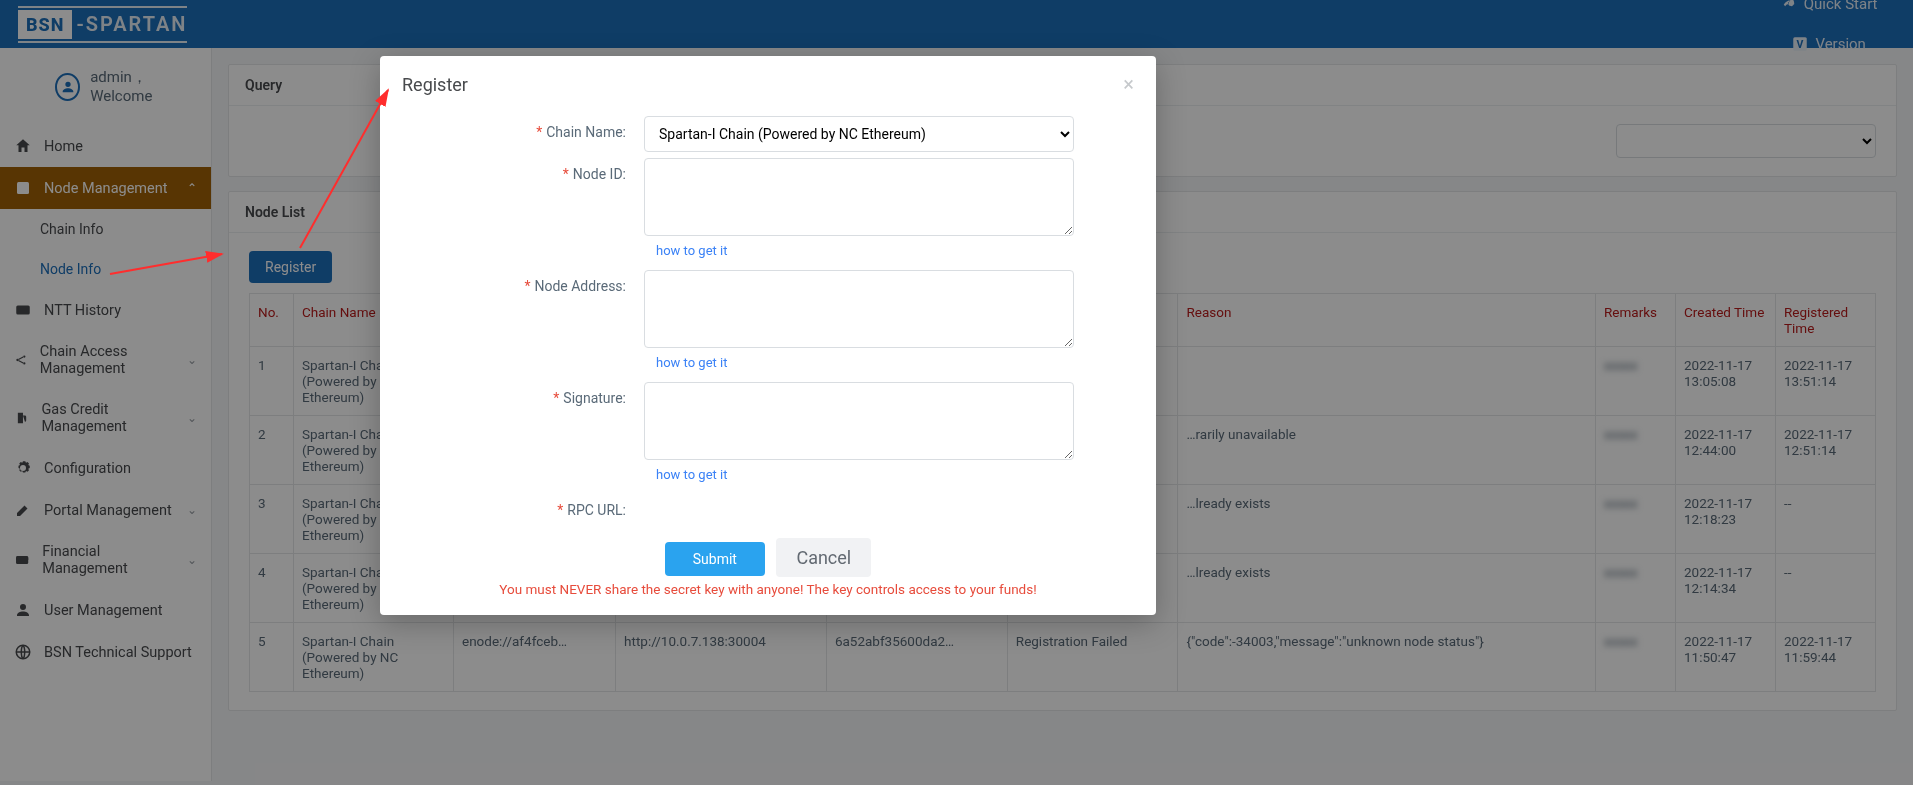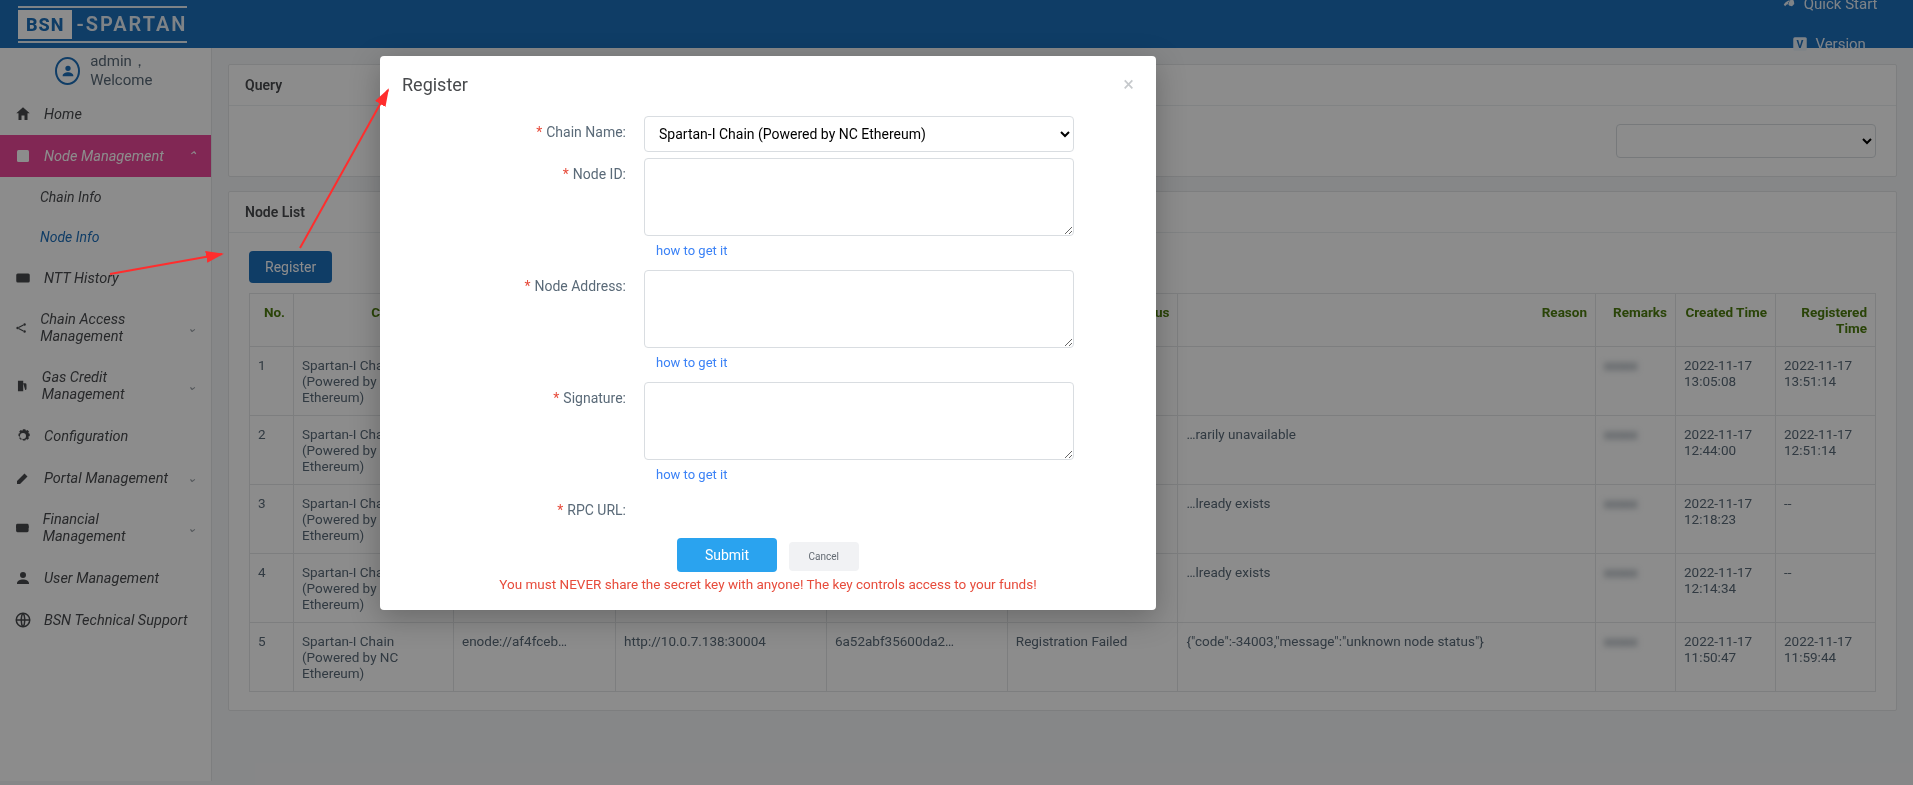--- a/index.html
+++ b/index.html
@@ -11,67 +11,67 @@
 .brand-box { background: #fff; color: #1d6fbb; font-weight: 800; letter-spacing: 1px; padding: 4px 8px; font-size: 18px; }
 .brand-rest { font-weight: 600; letter-spacing: 2px; font-size: 20px; color: #e6eef6; margin-left: 4px; }
 .brand-underline { border-bottom: 2px solid #e6eef6; padding-bottom: 2px; border-top: 2px solid #e6eef6; padding-top: 2px;}
 .nav-right { margin-left: auto; display: flex; align-items: center; gap: 22px; font-size: 15px; flex-direction: column; }
 .nav-right a { color: #e6eef6; display: inline-flex; align-items: center; gap: 6px; cursor: pointer; }
 .nav-right svg { width: 18px; height: 18px; fill: #e6eef6; }
 
 
 .wrap { display: flex; height: calc(100% - 52px); }
 .sidebar { width: 212px; background: #fff; border-right: 1px solid #e4e6e8; display: flex; flex-direction: column; }
-.welcome { display: flex; align-items: center; gap: 10px; padding: 4px 16px; color: #5a6a78; font-size: 15px; margin-left: 39px; }
+.welcome { display: flex; align-items: center; gap: 10px; padding: 20px 16px; color: #5a6a78; font-size: 15px; margin-left: 39px; }
 .avatar-ring { width: 28px; height: 28px; border-radius: 50%; border: 2px solid #1d6fbb; display: inline-flex; align-items: center; justify-content: center; }
 .avatar-ring svg { width: 16px; height: 16px; fill: #1d6fbb; }
 .menu { list-style: none; }
-.menu li { display: flex; align-items: center; padding: 12px 14px; gap: 12px; cursor: pointer; color: #484a4d; font-size: 14.5px; position: relative; font-style: italic; }
+.menu li { display: flex; align-items: center; padding: 12px 14px; gap: 12px; cursor: pointer; color: #484a4d; font-size: 14.5px; position: relative; }
 .menu li.sub { padding-left: 40px; font-size: 14px; }
-.menu li.active { background: #ec4899; color: #fff; justify-content: center; }
+.menu li.active { background: #a16207; color: #fff; justify-content: center; }
 .menu li.active-sub { color: #1d6fbb; }
 .menu .chev { margin-left: auto; font-size: 12px; color: #9aa0a6; }
 .menu li.active .chev { color: #fff; }
 .menu svg.ico { width: 18px; height: 18px; fill: #484a4d; }
 .menu li.active svg.ico { fill: #fff; }
 
 
 .main { flex: 1; padding: 16px; overflow: auto; }
 .panel { background: #fff; border: 1px solid #e4e6e8; border-radius: 2px; margin-bottom: 14px; }
 .panel-hd { padding: 12px 16px; font-weight: 600; border-bottom: 1px solid #eceef0; }
 .panel-bd { padding: 18px 20px; }
 .query-row { display: flex; align-items: center; gap: 10px; }
 .query-label { width: 310px; text-align: right; padding-right: 12px; color: #5a6a78; }
 select.form-ctl { width: 220px; height: 34px; border: 1px solid #d9dde1; border-radius: 4px; padding: 0 8px; background: #fff; }
 
 
 .btn-primary { background: #1d6fbb; color: #fff; border: none; padding: 8px 16px; border-radius: 4px; cursor: pointer; font-size: 14px; }
 .tbl { width: 100%; border-collapse: collapse; margin-top: 10px; }
 .tbl th, .tbl td { border: 1px solid #e4e6e8; padding: 10px 8px; text-align: left; font-size: 13.5px; vertical-align: top; }
-.tbl th { background: #fff; color: #4d7c0f; font-weight: 700; text-align: right; }
+.tbl th { background: #fff; color: #b91c1c; font-weight: 400; }
 .tbl td { color: #5a6a78; }
 .blur { filter: blur(3px); }
 
 
 .overlay { position: absolute; inset: 0; background: rgba(0,0,0,.45); z-index: 50; }
 .modal { position: absolute; left: 380px; top: 56px; width: 776px; background: #fff; border-radius: 4px; z-index: 60; box-shadow: 0 8px 30px rgba(0,0,0,.25); display: flex; flex-direction: column; max-height: 600px;}
 .modal-hd { padding: 16px 22px 10px; font-size: 18px; color: #484a4d; display: flex; align-items: center; }
 .modal-close { margin-left: auto; color: #c6c9cc; cursor: pointer; font-size: 20px; }
 .modal-body { padding: 10px 30px 0 30px; overflow-y: auto; flex: 1; }
 .frow { display: flex; margin-bottom: 6px; }
 .flabel { width: 234px; text-align: right; padding: 8px 18px 0 0; color: #5a6a78; }
 .flabel .req { color: #e74c3c; margin-right: 4px; }
 .fctrl { flex: 1; }
 .fctrl select, .fctrl textarea, .fctrl input { width: 430px; border: 1px solid #d9dde1; border-radius: 4px; padding: 8px 10px; font-size: 14px; font-family: inherit; background: #fff; }
 .fctrl textarea { height: 78px; resize: both; }
 .fctrl select { height: 36px; }
 .help { color: #3b82f6; font-size: 13px; display: inline-block; margin: 4px 0 6px; cursor: pointer; padding-left: 12px; }
 .modal-ft { padding: 14px 0 18px; text-align: center; }
 .btn-submit { background: #2aa3ef; color: #fff; border: none; padding: 9px 28px; border-radius: 4px; cursor: pointer; font-size: 14px; margin-right: 8px;}
-.btn-cancel { background: #f1f2f4; color: #636a72; border: none; padding: 9px 20px; border-radius: 4px; cursor: pointer; font-size: 10px;}
+.btn-cancel { background: #f1f2f4; color: #636a72; border: none; padding: 9px 20px; border-radius: 4px; cursor: pointer; font-size: 18px;}
 .warn { color: #e74c3c; text-align: center; font-size: 13.5px; margin-top: 4px;}
 
 
 .arrows { position: absolute; z-index: 70; pointer-events: none; }
 </style>
 </head>
 <body>
 
 <div class="navbar">
   <div class="brand brand-underline">

